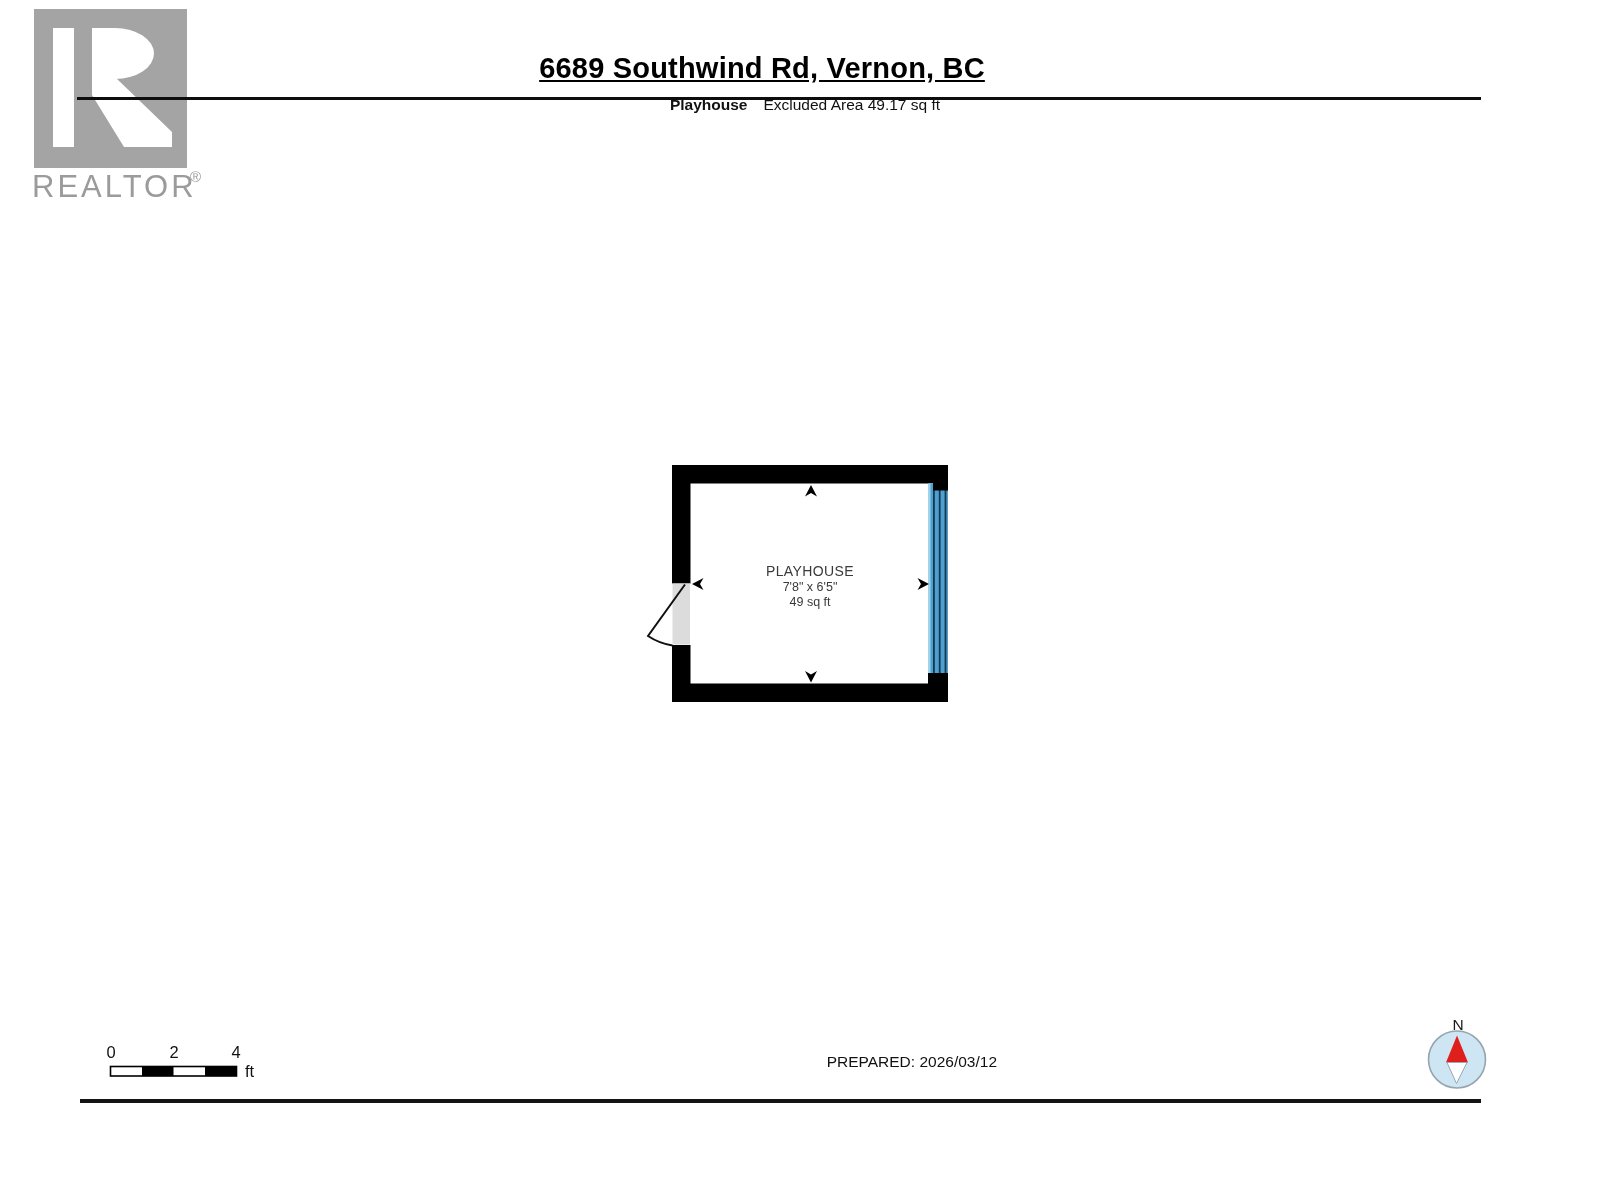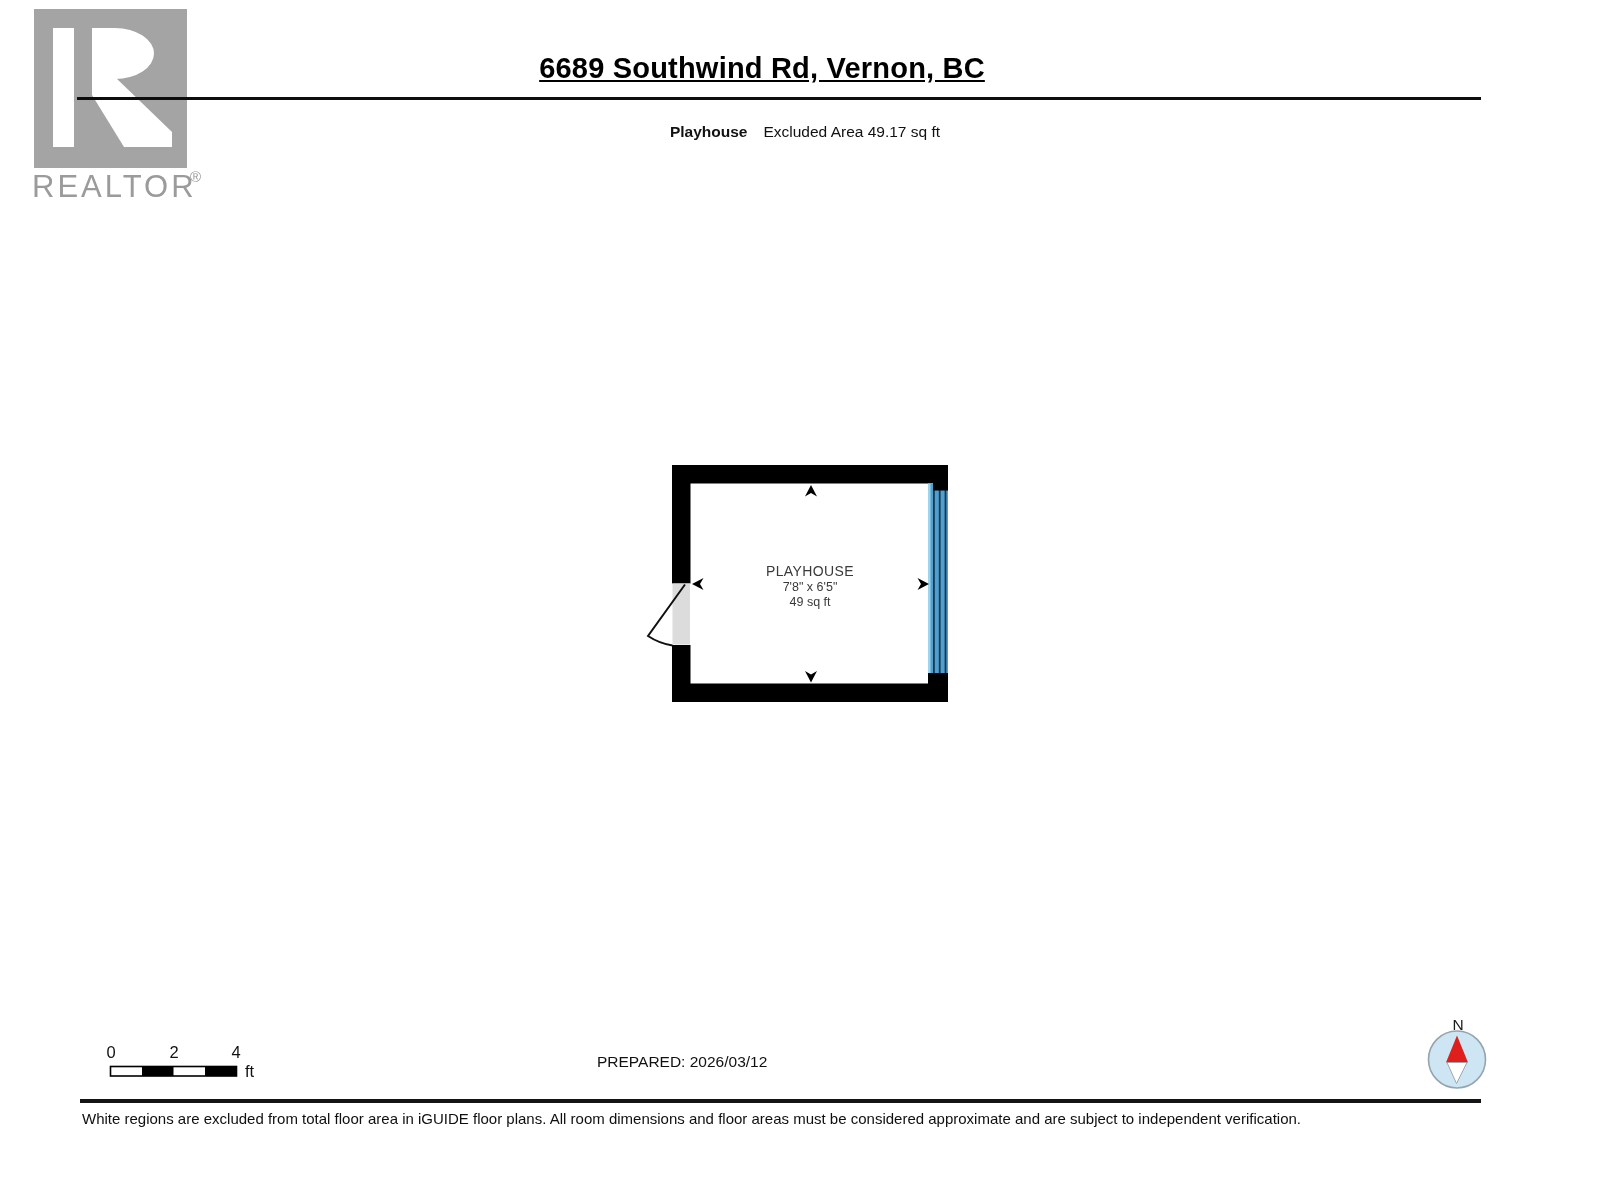--- a/index.html
+++ b/index.html
@@ -15,28 +15,28 @@
     left:77px;top:52px;width:1370px;
     text-align:center;
     font-size:29px;font-weight:bold;color:#000;
     letter-spacing:.2px;
     text-decoration:underline;
   }
   .title-underline{
     left:77px;top:97px;width:1404px;height:3px;background:#0d0d0d;
   }
   .subtitle{
-    left:77px;top:123px;width:1456px;
+    left:77px;top:96px;width:1456px;
     text-align:center;font-size:15.5px;color:#111;
   }
   .subtitle .room{font-weight:bold;}
   .subtitle .area{margin-left:16px;font-weight:normal;}
   .prepared{
     left:597px;top:1053px;width:400px;
-    text-align:left;font-size:15.5px;color:#111;
+    text-align:right;font-size:15.5px;color:#111;
   }
   .footer-divider{
     left:80px;top:1099px;width:1401px;height:4px;background:#141414;
   }
   .disclaimer{
     left:82px;top:1110px;width:1420px;
     font-size:15px;color:#0f0f0f;
   }
   svg{display:block;}
 </style>
@@ -101,15 +101,14 @@
   <div class="abs prepared">PREPARED: 2026/03/12</div>
 
   <svg class="abs" style="left:1420px;top:1008px;" width="76" height="86" viewBox="1420 1008 76 86">
     <text x="1458" y="1030" text-anchor="middle" font-size="15.5" fill="#1a1a1a">N</text>
     <circle cx="1457" cy="1059.5" r="28.5" fill="#cee5f4" stroke="#95a4ad" stroke-width="1.6"></circle>
     <polygon points="1457,1035.5 1446,1062.5 1468,1062.5" fill="#df1f1c"></polygon>
     <polygon points="1447,1062.5 1467,1062.5 1456.5,1083.5" fill="#ffffff" stroke="#9aa8b0" stroke-width="1"></polygon>
   </svg>
 
   <div class="abs footer-divider"></div>
-  <div class="abs disclaimer">White regions are excluded from total floor area in iGUIDE floor plans. All room dimensions and floor areas must be considered approximate and are subject to independent verification.</div>
 
 </div>
 
 </body></html>

